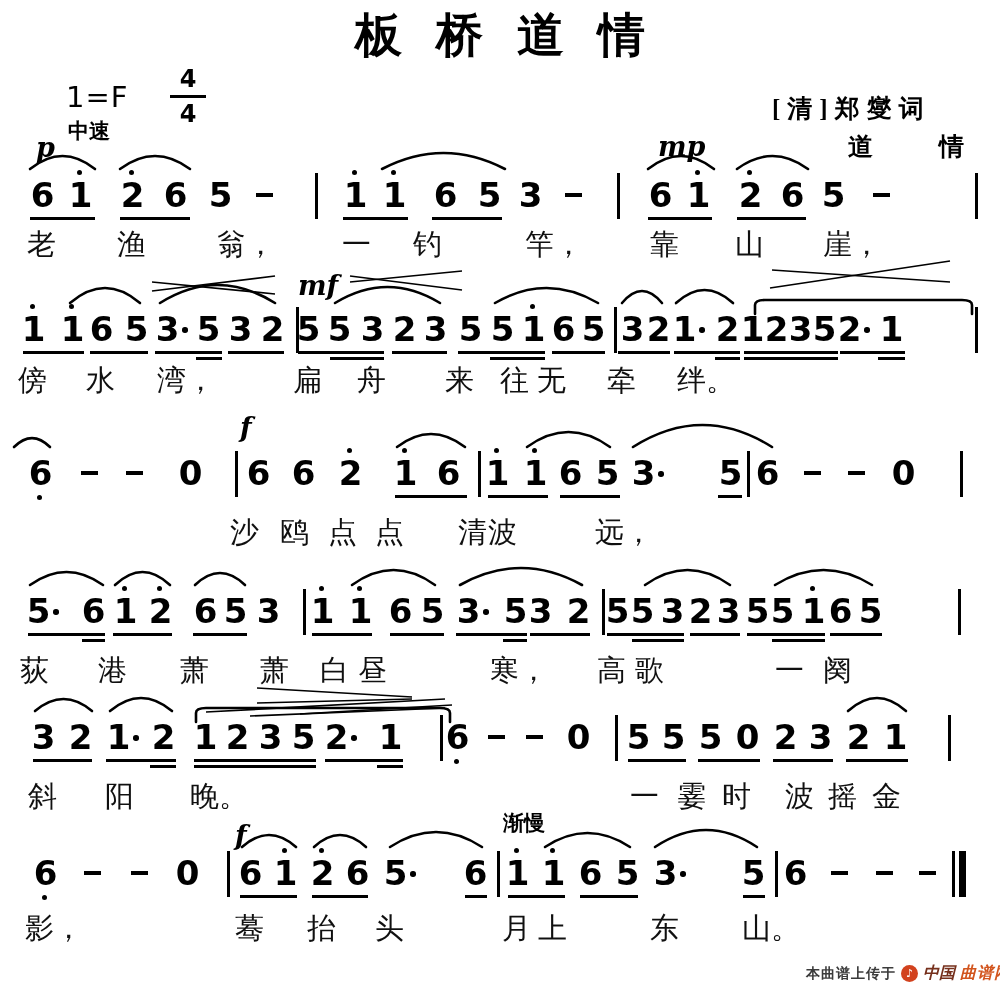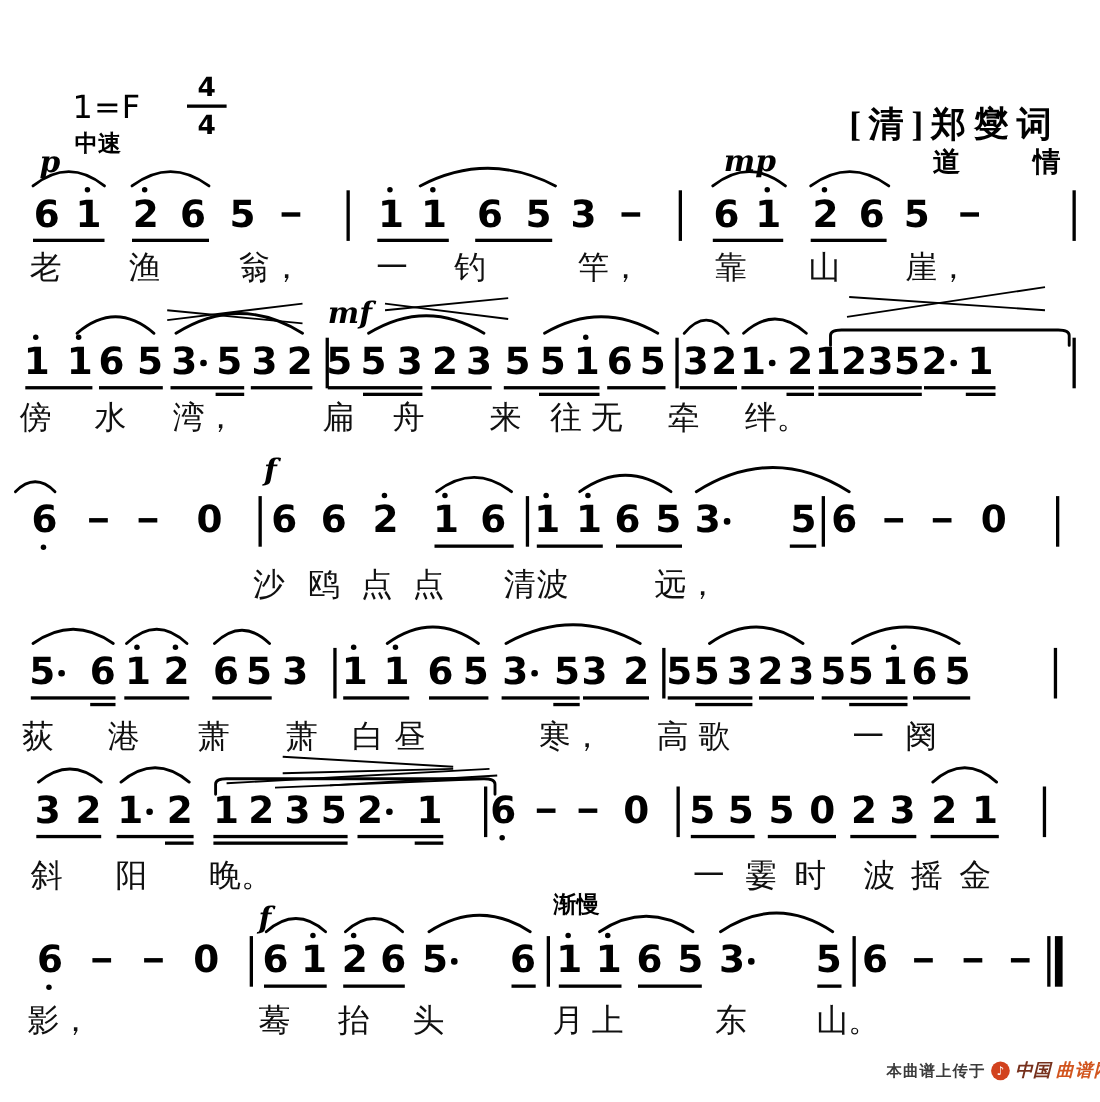--- a/index.html
+++ b/index.html
@@ -4,21 +4,21 @@
 <style>
   html,body{margin:0;padding:0;background:#888;}
   .page{position:relative;width:1000px;height:1002px;background:#ffffff;overflow:hidden;
         font-family:"DejaVu Sans","Liberation Sans",sans-serif;color:#000;}
   .title{position:absolute;top:4px;left:0;width:100%;text-align:center;
          font-family:"Liberation Serif","DejaVu Serif",serif;
          font-size:47px;font-weight:bold;letter-spacing:34px;text-indent:34px;white-space:nowrap;}
   .keysig{position:absolute;left:66px;top:80px;font-size:29px;font-weight:normal;letter-spacing:1px;}
   .frac{position:absolute;left:170px;top:64px;width:36px;text-align:center;font-weight:bold;font-size:24px;line-height:1.25;}
   .frac .bar{height:3px;background:#000;margin:1px 0;}
-  .credit{position:absolute;left:772px;top:92px;font-size:32px;font-weight:bold;letter-spacing:7px;
+  .credit{position:absolute;left:772px;top:92px;font-size:25px;font-weight:bold;letter-spacing:7px;
           font-family:"Liberation Serif","DejaVu Serif",serif;white-space:nowrap;}
   .genre{position:absolute;left:848px;top:130px;font-size:25px;font-weight:bold;letter-spacing:66px;
          font-family:"Liberation Serif","DejaVu Serif",serif;white-space:nowrap;}
   .note{position:absolute;width:28px;text-align:center;font-size:34px;font-weight:700;line-height:1;letter-spacing:-1px;}
   .dash{position:absolute;height:4px;background:#000;width:17px;}
   .barline{position:absolute;width:2.5px;background:#000;height:46px;}
   .thickbar{position:absolute;width:7px;background:#000;height:46px;}
   .beam{position:absolute;height:2.6px;background:#000;}
   .odot{position:absolute;width:5px;height:5px;border-radius:50%;background:#000;}
   .adot{position:absolute;width:5.5px;height:5.5px;border-radius:50%;background:#000;}
@@ -33,20 +33,21 @@
   .footer .pre{font-size:14px;color:#3b3b3b;font-weight:bold;letter-spacing:1px;}
   .logo{display:inline-flex;align-items:center;justify-content:center;width:17px;height:17px;border-radius:50%;
         background:#d2421e;color:#fff;font-size:11px;font-weight:bold;line-height:1;}
   .brand1{font-size:16px;font-weight:bold;color:#76301c;font-style:italic;}
   .brand2{font-size:16px;font-weight:bold;color:#d2551e;font-style:italic;letter-spacing:1px;}
 </style>
 </head>
 <body>
 
 <div class="page">
+  <div class="title">板桥道情</div>
   <div class="keysig">1=F</div>
   <div class="frac">
     <div>4</div>
     <div class="bar"></div>
     <div>4</div>
   </div>
   <div class="credit">[清]郑燮词</div>
   <div class="genre">道情</div>
 
   <div id="score">

